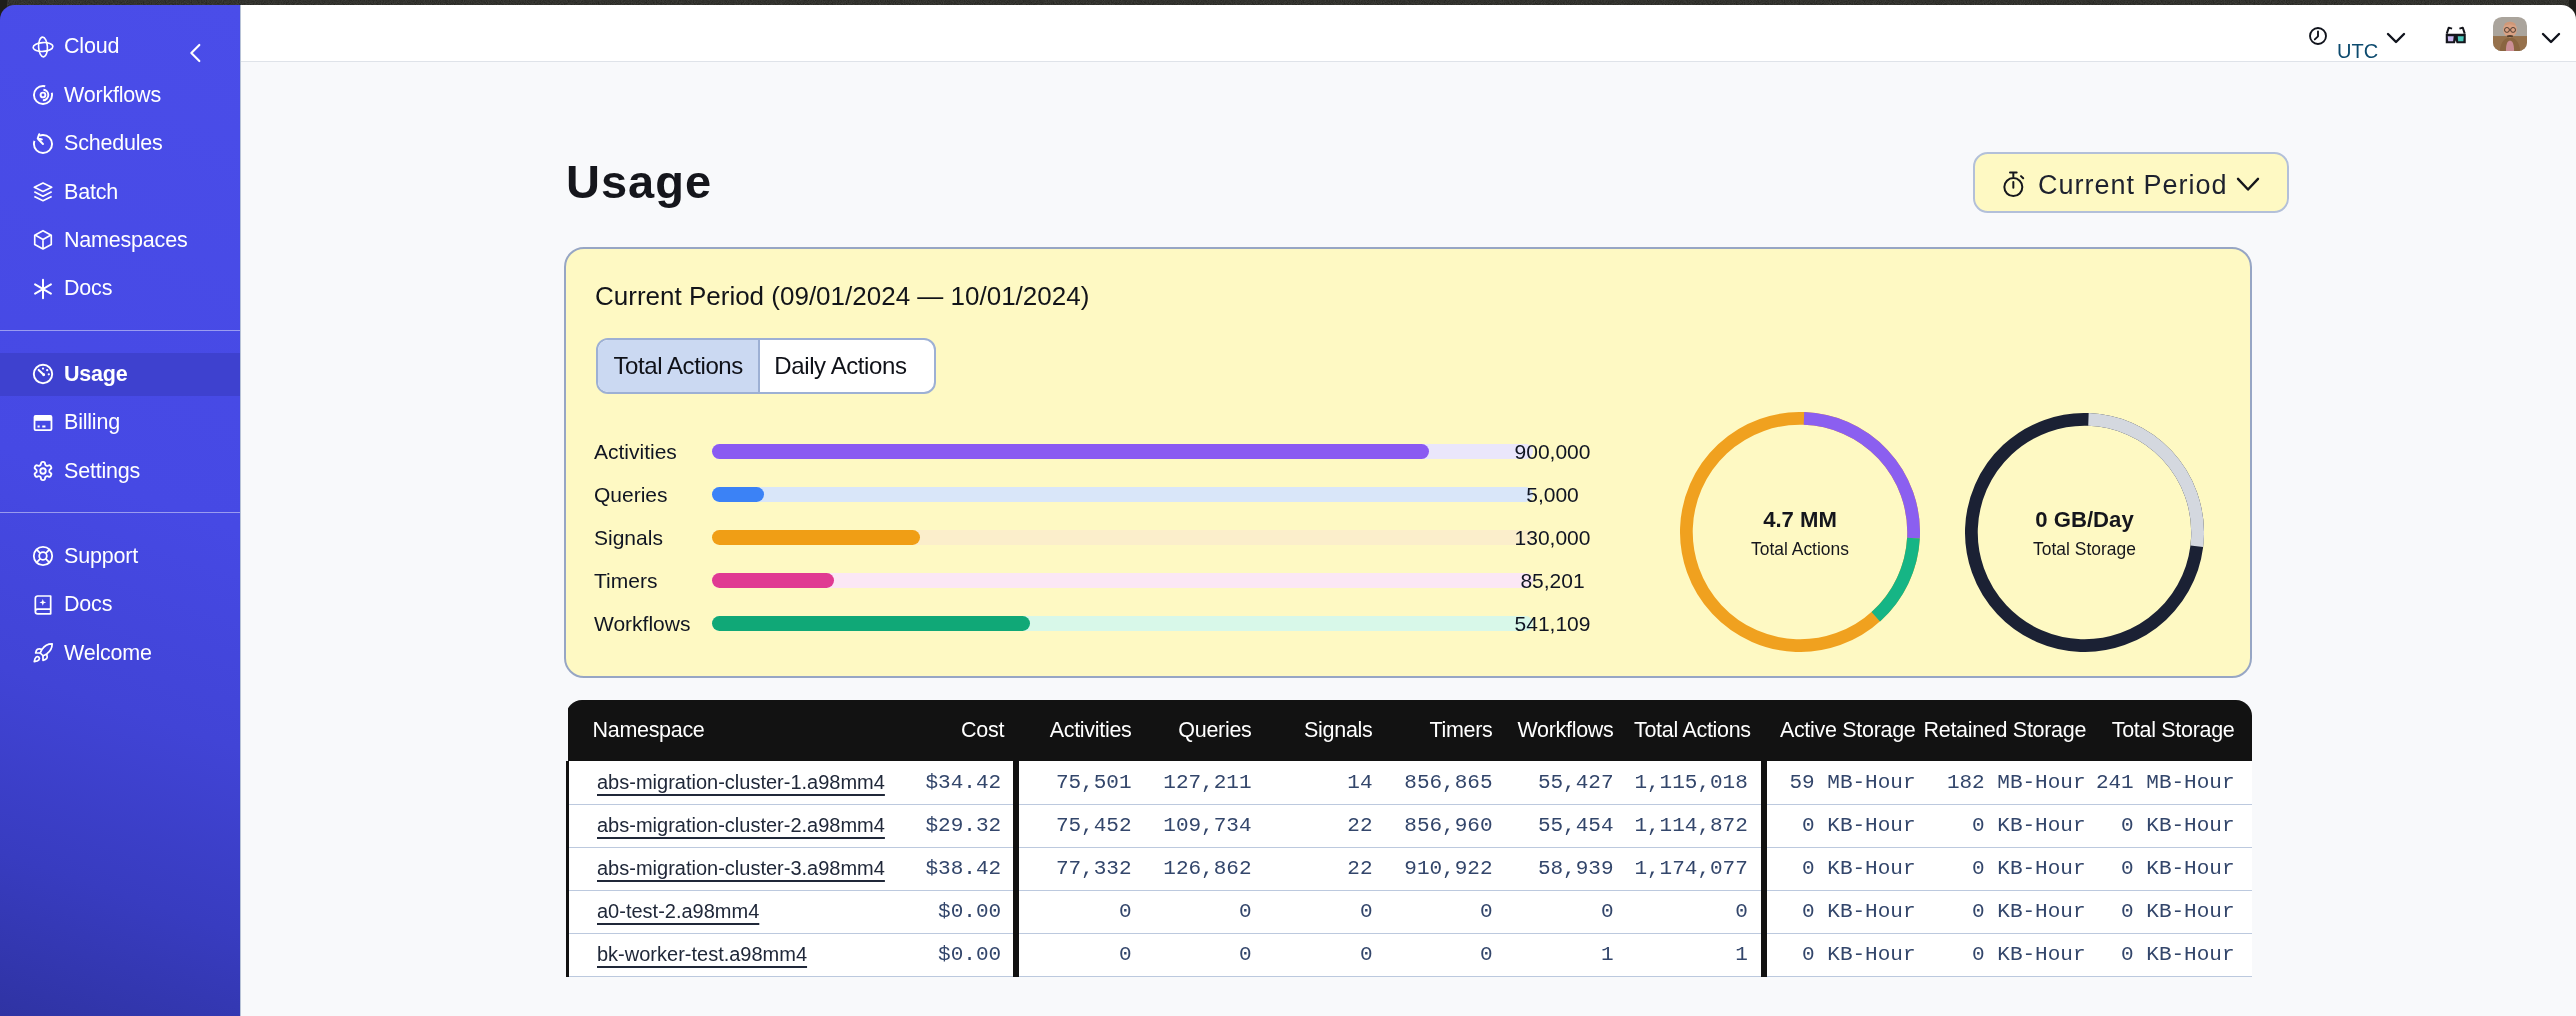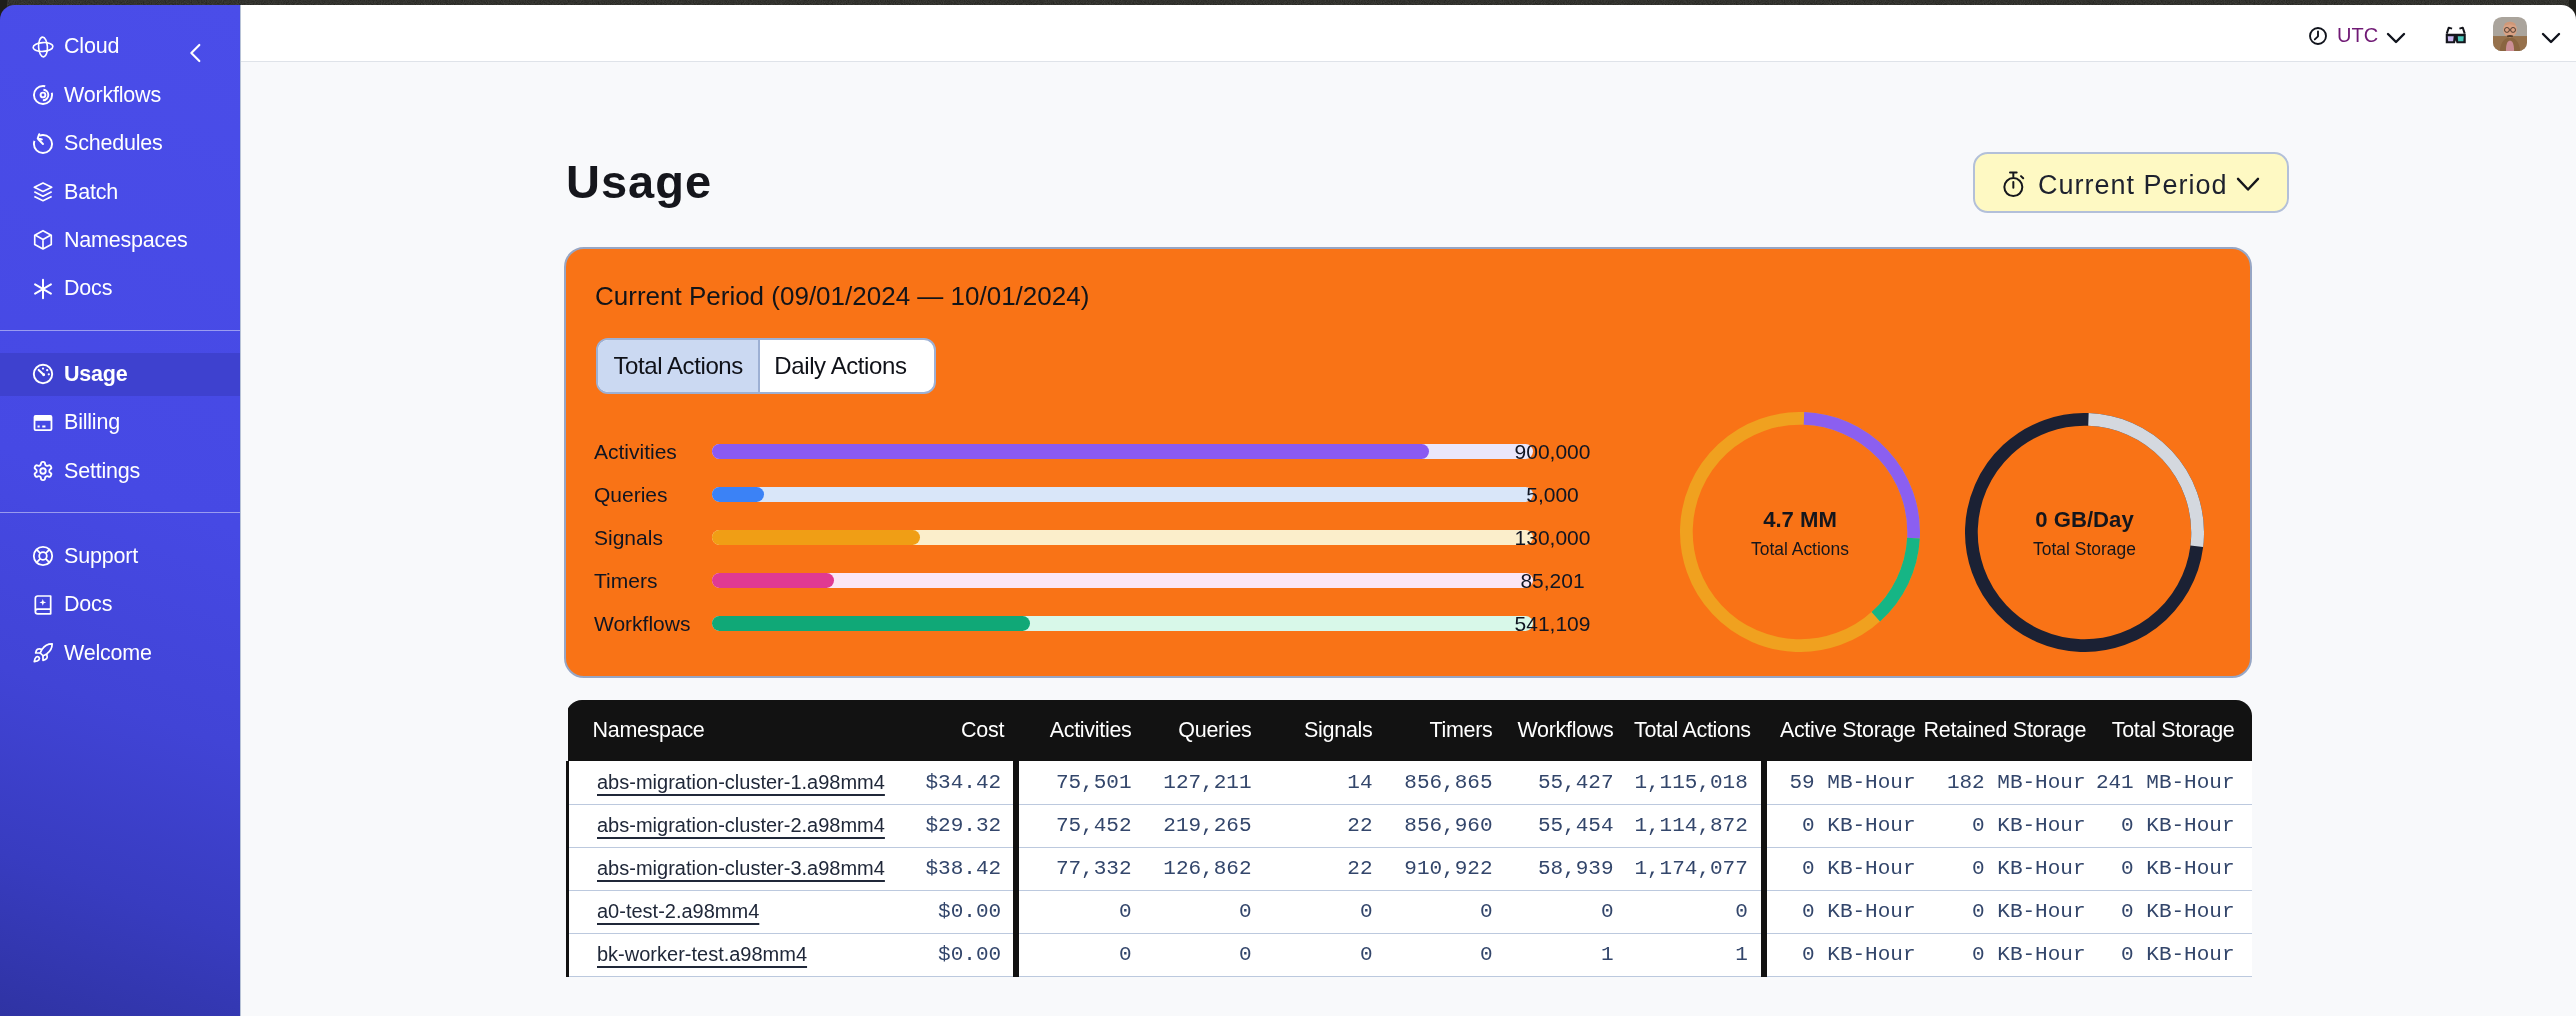--- a/index.html
+++ b/index.html
@@ -15,29 +15,29 @@
   .sitem svg { position:absolute; left:31.5px; width:22px; height:22px; }
   .sitem .lbl { position:absolute; left:64px; }
   .sitem.active { background:#3e41cf; font-weight:bold; }
   .sdiv { height:0; border-top:1.3px solid rgba(255,255,255,0.45); margin:19.4px 0 22px 0; }
   .collapse { position:absolute; right:34px; top:38px; }
 
   
   .topbar { position:absolute; left:241px; top:5.4px; width:2335px; height:57px; background:#fff;
     border-bottom:1.3px solid #dfe3e9; border-top-right-radius:14.8px; }
   .tb-ico { position:absolute; top:0; }
-  .utc { position:absolute; left:2337px; top:24px; font-size:20px; font-weight:500; color:#701a75; letter-spacing:0px; }
+  .utc { position:absolute; left:2337px; top:40px; font-size:20px; font-weight:500; color:#0c4a6e; letter-spacing:0px; }
 
   
   .h1 { position:absolute; left:566px; top:154px; font-size:47px; font-weight:700; color:#15161c; letter-spacing:1px; }
   .periodbtn { position:absolute; left:1973px; top:152px; width:316px; height:61px; background:#fef9c3;
     border:2px solid #b3c0d9; border-radius:14.8px; }
   .periodbtn .txt { position:absolute; left:63px; top:16px; font-size:27px; letter-spacing:1px; font-weight:500; color:#1d212e; }
 
-  .card { position:absolute; left:564px; top:247px; width:1688px; height:431px; background:#f97316;
+  .card { position:absolute; left:564px; top:247px; width:1688px; height:431px; background:#fef9c3;
     border:2px solid #97a6c4; border-radius:20px; }
   .cardtitle { position:absolute; left:29px; top:32px; font-size:26px; font-weight:500; color:#121419; }
 
   .tabs { position:absolute; left:30px; top:89px; width:340px; height:56px; border:2px solid #9db0d4;
     border-radius:12px; background:#fff; display:flex; overflow:hidden; }
   .tab1 { width:158px; background:#cbd9f2; border-right:2px solid #9db0d4; border-radius:9.4px 0 0 9.4px; }
   .tab { display:flex; align-items:center; justify-content:center; font-size:24px; letter-spacing:-0.4px; font-weight:500; color:#0f1118; flex:1; }
 
   .barrow { position:absolute; left:0; height:43px; width:1073px; }
   .barrow .blbl { position:absolute; left:28px; top:50%; transform:translateY(-50%); font-size:21px; color:#101522; }
@@ -336,21 +336,21 @@
           <td>55,427</td>
           <td class="bdr p8">1,115,018</td>
           <td>59 MB-Hour</td>
           <td>182 MB-Hour</td>
           <td class="p11">241 MB-Hour</td>
         </tr>
 <tr>
           <td class="c1 tbl-l"><span class="ns">abs-migration-cluster-2.a98mm4</span></td>
           <td class="bdr p2">$29.32</td>
           <td>75,452</td>
-          <td>219,265</td>
+          <td>109,734</td>
           <td>22</td>
           <td>856,960</td>
           <td>55,454</td>
           <td class="bdr p8">1,114,872</td>
           <td>0 KB-Hour</td>
           <td>0 KB-Hour</td>
           <td class="p11">0 KB-Hour</td>
         </tr>
 <tr>
           <td class="c1 tbl-l"><span class="ns">abs-migration-cluster-3.a98mm4</span></td>

